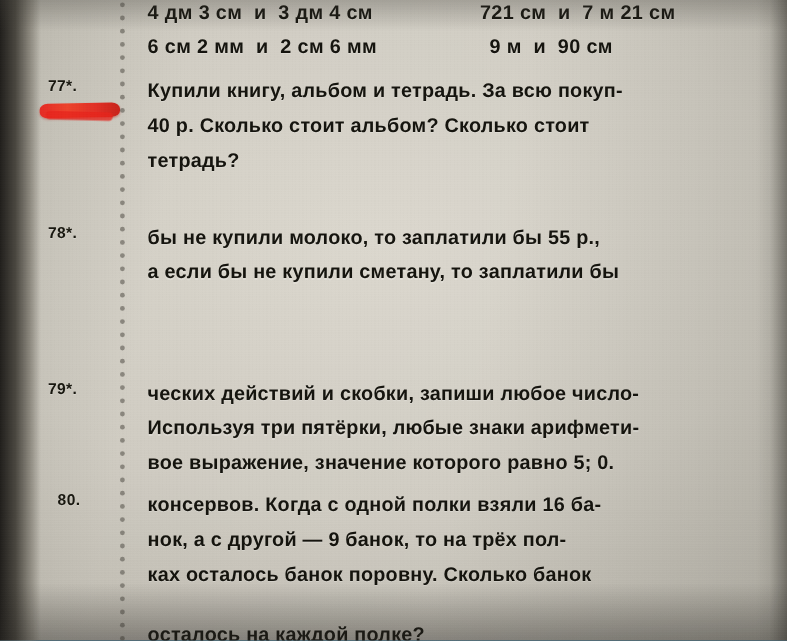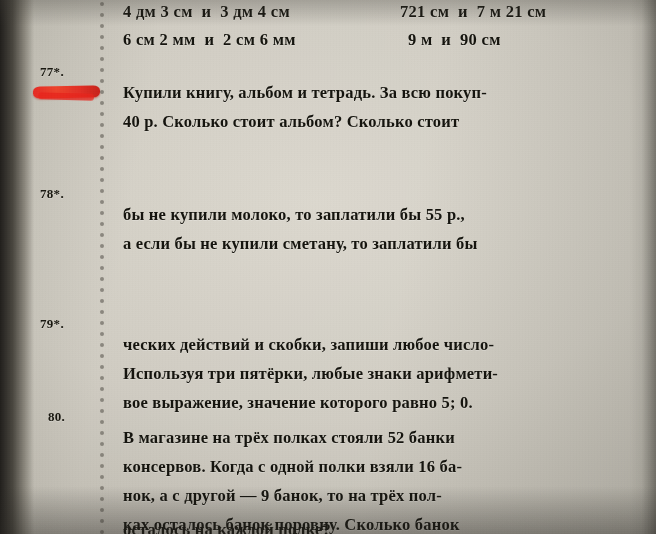--- a/index.html
+++ b/index.html
@@ -6,21 +6,21 @@
     margin: 0;
     padding: 0;
     background: #1a1a18;
   }
   #page {
     position: relative;
     width: 656px;
     height: 534px;
     overflow: hidden;
     background: #0369a1;
-    font-family: Liberation Serif, serif;
+    font-family: Liberation Sans, sans-serif;
   }
   
   .paper {
     position: absolute;
     left: 0; top: 0;
     width: 656px; height: 534px;
     background:
       radial-gradient(ellipse 120% 90% at 48% 38%, #d9d5cb 0%, #cdc9bf 45%, #bdb9af 72%, #a9a59b 100%);
   }
   .paper-tint {
@@ -93,21 +93,20 @@
   }
   .ex-body {
     position: absolute;
     left: 123px;
     width: 487px;
     font-size: 16.5px;
     line-height: 29px;
     color: #15140e;
     font-weight: bold;
     letter-spacing: 0.2px;
-    margin-top: 16px;
   }
   .ex-body .line {
     display: block;
     white-space: nowrap;
     text-shadow: 0 1px 0 rgba(255,255,255,0.22);
   }
   .ex-body .line.justify {
     display: flex;
     justify-content: space-between;
   }
@@ -193,20 +192,21 @@
     <div class="toprow" style="left:123px; top:30px;">6 см 2 мм  и  2 см 6 мм</div>
     <div class="toprow" style="left:408px; top:30px;">9 м  и  90 см</div>
 
     <div class="exercise">
       <div class="ex-num" style="left:40px; top:64px;">77*.</div>
       <div class="ex-body" style="top:62px;">
         <span class="line justify">
             <span>Купили книгу, альбом и тетрадь. За всю покуп-</span>
           </span>
         <span class="line">40 р. Сколько стоит альбом? Сколько стоит</span>
+        <span class="line">тетрадь?</span>
       </div>
     </div>
 
     <div class="exercise">
       <div class="ex-num" style="left:40px; top:186px;">78*.</div>
       <div class="ex-body" style="top:184px;">
         <span class="line">бы не купили молоко, то заплатили бы 55 р.,</span>
         <span class="line">а если бы не купили сметану, то заплатили бы</span>
       </div>
     </div>
@@ -216,21 +216,20 @@
       <div class="ex-body" style="top:314px;">
         <span class="line">ческих действий и скобки, запиши любое число-</span>
         <span class="line">Используя три пятёрки, любые знаки арифмети-</span>
         <span class="line">вое выражение, значение которого равно 5; 0.</span>
       </div>
     </div>
 
     <div class="exercise">
       <div class="ex-num" style="left:48px; top:409px;text-align:center;">80.</div>
       <div class="ex-body" style="top:407px;">
-        <span class="line">В магазине на трёх полках стояли 52 банки</span>
         <span class="line">консервов. Когда с одной полки взяли 16 ба-</span>
         <span class="line">нок, а с другой — 9 банок, то на трёх пол-</span>
         <span class="line">ках осталось банок поровну. Сколько банок</span>
       </div>
       <div class="clipped">осталось на каждой полке?</div>
     </div>
 
   </div>
 
   <div class="red-mark"></div>

